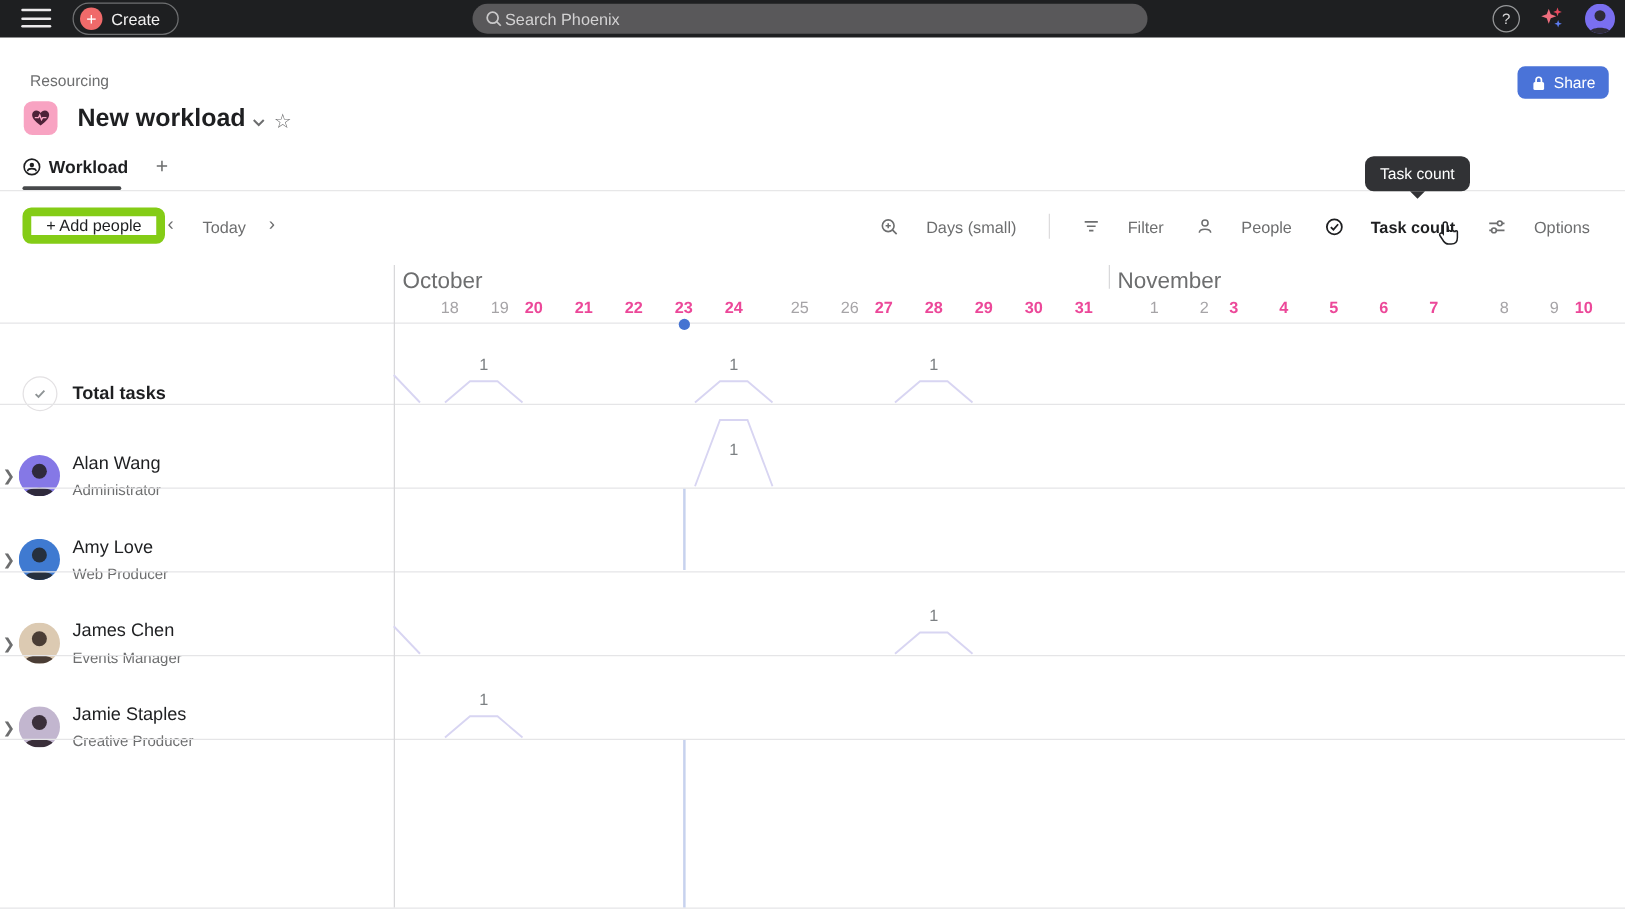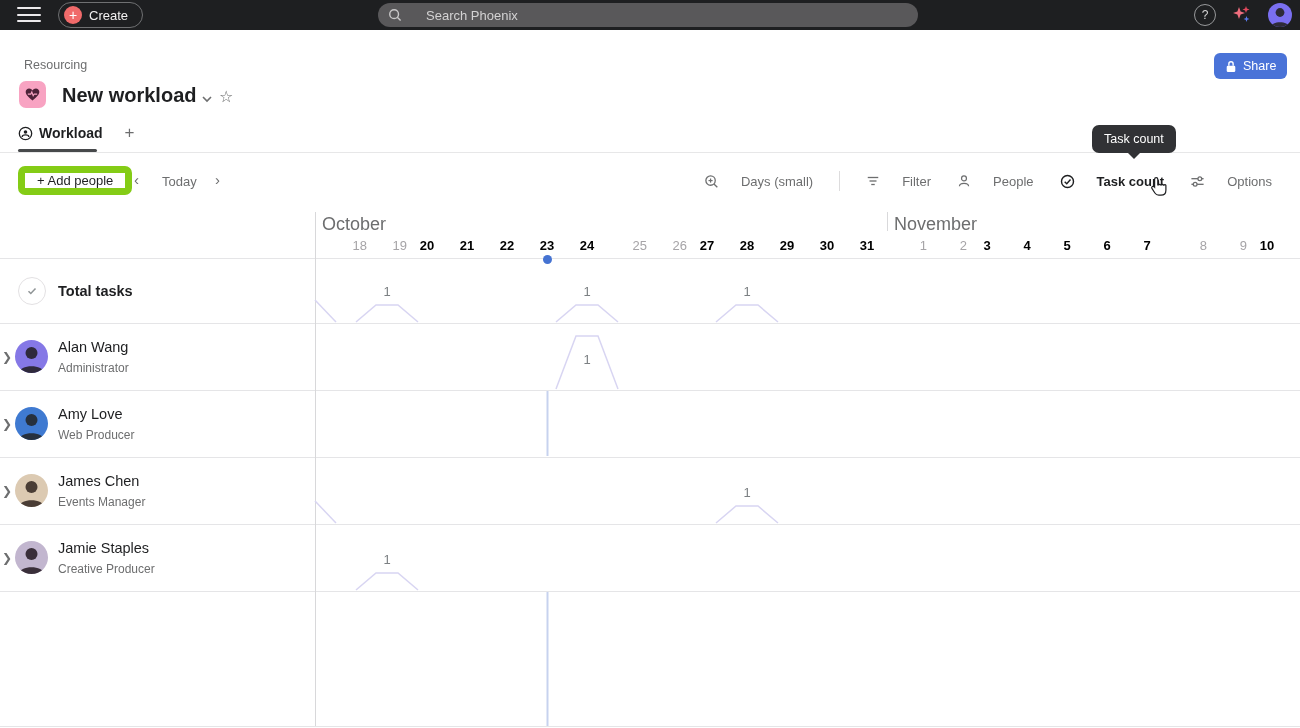--- a/index.html
+++ b/index.html
@@ -7,21 +7,21 @@
   body {
     font-family:"Liberation Sans","DejaVu Sans",sans-serif;
     background:#ffffff; color:#1e1f21; overflow:hidden; position:relative;
   }
   
   .topbar { position:absolute; left:0; top:0; width:1300px; height:30px; background:#1e1f21; z-index:20; }
   .hamburger { position:absolute; left:17px; top:7px; width:24px; height:16px; cursor:pointer; }
   .hamburger span { display:block; height:2px; background:#eceaec; border-radius:1px; margin:0 0 4.5px 0; }
   .create-btn { position:absolute; left:58px; top:2px; height:26px; padding:0 14px 0 5px; border:1px solid #6f7072; border-radius:14px; display:flex; align-items:center; gap:7px; color:#f2f1f1; font-size:13px; cursor:pointer; }
   .create-plus { width:18px; height:18px; border-radius:50%; background:#f06a6a; color:#fff; display:flex; align-items:center; justify-content:center; font-size:14px; line-height:1; }
-  .searchbar { position:absolute; left:378px; top:3px; width:540px; height:24px; background:#59585a; border-radius:12px; display:flex; align-items:center; padding:0 10px; gap:24px; color:#d3d2d3; font-size:13px; cursor:text; }
+  .searchbar { position:absolute; left:378px; top:3px; width:540px; height:24px; background:#59585a; border-radius:12px; display:flex; align-items:center; padding:0 10px; gap:2px; color:#d3d2d3; font-size:13px; cursor:text; }
   .tb-right { position:absolute; right:8px; top:0; height:30px; display:flex; align-items:center; gap:14px; }
   .help-circ { width:22px; height:22px; border:1px solid #97989a; border-radius:50%; color:#d6d5d6; font-size:12px; display:flex; align-items:center; justify-content:center; cursor:pointer; }
   .avatar-top { width:24px; height:24px; border-radius:50%; overflow:hidden; cursor:pointer; }
   
   .breadcrumb { position:absolute; left:24px; top:58px; font-size:12.5px; color:#6d6e6f; }
   .proj-icon { position:absolute; left:19px; top:81px; width:27px; height:27px; border-radius:7px; background:#f8a3c2; display:flex; align-items:center; justify-content:center; }
   .page-title { position:absolute; left:62px; top:84px; font-size:20px; font-weight:700; color:#1e1f21; }
   .title-caret { position:absolute; left:201px; top:91px; color:#6d6e6f; cursor:pointer; }
   .title-star { position:absolute; left:219px; top:87px; font-size:16px; color:#6d6e6f; cursor:pointer; }
   .share-btn { position:absolute; left:1214px; top:53px; height:26px; padding:0 11px; background:#4a73d8; border-radius:6px; color:#fff; font-size:12.5px; display:flex; align-items:center; gap:6px; cursor:pointer; }
@@ -38,27 +38,27 @@
   .tools { position:absolute; right:28px; top:168px; display:flex; align-items:center; gap:26px; font-size:13px; color:#6d6e6f; height:26px; }
   .tool { display:flex; align-items:center; gap:22px; cursor:pointer; white-space:nowrap; }
   .tool.active { color:#1e1f21; font-weight:700; }
   .tool-divider { width:1px; height:20px; background:#dddcdd; }
   
   .tooltip { position:absolute; left:1092px; top:125px; background:#313235; color:#fff; font-size:12.5px; padding:7px 12px; border-radius:7px; z-index:15; }
   .tooltip:after { content:""; position:absolute; left:50%; bottom:-6px; margin-left:-6px; border-left:6px solid transparent; border-right:6px solid transparent; border-top:6px solid #313235; }
   
   .month-label { position:absolute; top:214px; font-size:18px; color:#6d6e6f; }
   .month-tick { position:absolute; top:212px; width:1px; height:19px; background:#d9d9db; }
-  .day-num { position:absolute; top:238px; width:40px; text-align:center; font-size:13px; font-weight:700; color:#000000; }
+  .day-num { position:absolute; top:238px; width:40px; text-align:center; font-size:13px; font-weight:700; color:#ec4899; }
   .day-num.weekend { color:#a6a4a7; font-weight:400;text-align:right; }
   .hline { position:absolute; left:0; width:1300px; height:1px; background:#e5e5e7; }
   .panel-vline { position:absolute; left:315px; top:212px; width:1px; height:514px; background:#d8d8da; }
   .chart-svg { position:absolute; left:0; top:0; width:1300px; height:728px; pointer-events:none; z-index:4; }
   
-  .lrow { position:absolute; left:0; width:315px; display:flex; align-items:center; background:transparent; }
+  .lrow { position:absolute; left:0; width:315px; display:flex; align-items:center; background:transparent;margin-top:24px; }
   .row-chev { position:absolute; left:2px; font-size:12px; color:#6d6e6f; cursor:pointer; }
   .total-icon { position:absolute; left:18px; width:28px; height:28px; border:1px solid #e3e1e3; border-radius:50%; display:flex; align-items:center; justify-content:center; }
   .total-label { position:absolute; left:58px; font-size:14.5px; font-weight:700; color:#1e1f21; }
   .p-avatar { position:absolute; left:15px; width:33px; height:33px; border-radius:50%; overflow:hidden; }
   .p-name { position:absolute; left:58px; font-size:14.5px; font-weight:400; color:#1e1f21; }
   .p-role { position:absolute; left:58px; font-size:12px; color:#6d6e6f; }
   .cursor-svg { position:absolute; left:1148px; top:176px; z-index:30; pointer-events:none; }
 </style>
 </head>
 <body>

